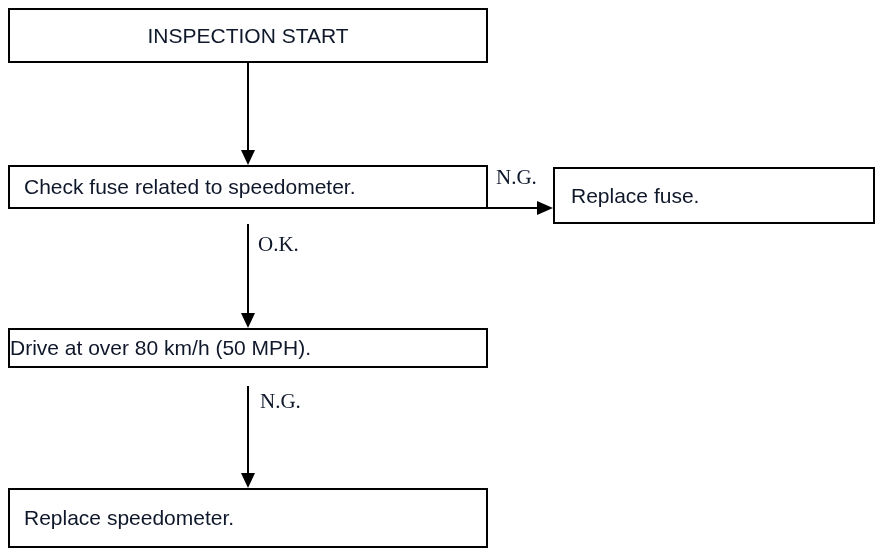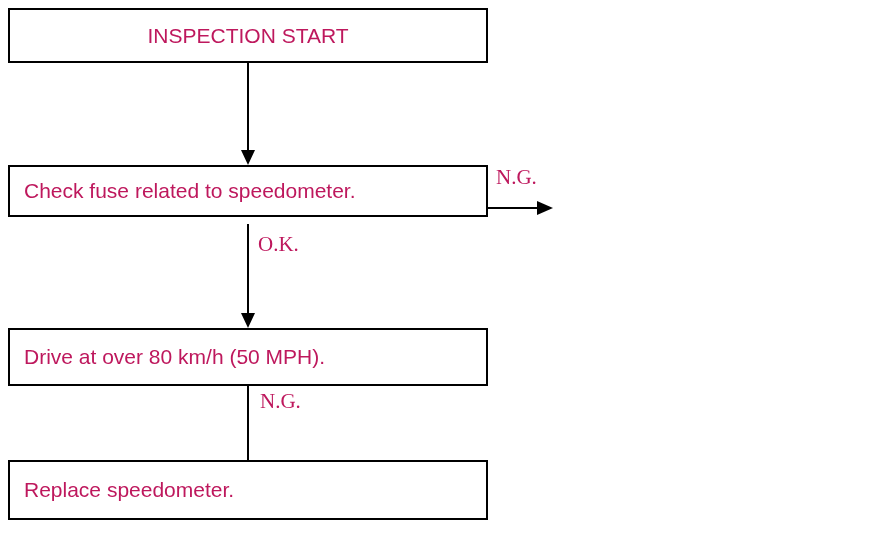--- a/index.html
+++ b/index.html
@@ -7,21 +7,21 @@
     padding: 0;
     background: #ffffff;
   }
   .canvas {
     position: relative;
     width: 896px;
     height: 554px;
     background: #ffffff;
     font-family: "Liberation Sans", sans-serif;
     font-size: 21px;
-    color: #be185d;
+    color: #0f172a;
     overflow: hidden;
   }
   .node {
     position: absolute;
     box-sizing: border-box;
     border: 2px solid #000000;
     background: #ffffff;
     display: flex;
     align-items: center;
   }
@@ -68,38 +68,41 @@
 
 <div class="canvas">
 
   <div class="node centered" style="left:8px; top:8px; width:480px; height:55px;">
     <span class="label">INSPECTION START</span>
   </div>
 
   <div class="vline" style="left:247px; top:63px; height:88px;"></div>
   <div class="arrowhead-down" style="left:241px; top:150px;"></div>
 
-  <div class="node" style="left:8px; top:165px; width:480px; height:52px; padding-left:14px;">
+  <div class="node" style="left:8px; top:165px; width:480px; height:44px; padding-left:14px;">
     <span class="label">Check fuse related to speedometer.</span>
   </div>
 
   <div class="edge-label" style="left:496px; top:165px;">N.G.</div>
   <div class="hline" style="left:488px; top:207px; width:50px;"></div>
   <div class="arrowhead-right" style="left:537px; top:201px;"></div>
 
+  <div class="node" style="left:553px; top:167px; width:322px; height:57px; padding-left:16px;">
+    <span class="label">Replace fuse.</span>
+  </div>
 
   <div class="edge-label" style="left:258px; top:232px;">O.K.</div>
   <div class="vline" style="left:247px; top:224px; height:90px;"></div>
   <div class="arrowhead-down" style="left:241px; top:313px;"></div>
 
-  <div class="node" style="left:8px; top:328px; width:480px; height:58px; padding-left:14px;">
+  <div class="node" style="left:8px; top:328px; width:480px; height:40px; ">
     <span class="label">Drive at over 80 km/h (50 MPH).</span>
   </div>
 
   <div class="edge-label" style="left:260px; top:389px;">N.G.</div>
   <div class="vline" style="left:247px; top:386px; height:88px;"></div>
   <div class="arrowhead-down" style="left:241px; top:473px;"></div>
 
-  <div class="node" style="left:8px; top:460px; width:480px; height:60px; padding-left:14px;">
+  <div class="node" style="left:8px; top:488px; width:480px; height:60px; padding-left:14px;">
     <span class="label">Replace speedometer.</span>
   </div>
 
 </div>
 
 </body></html>

